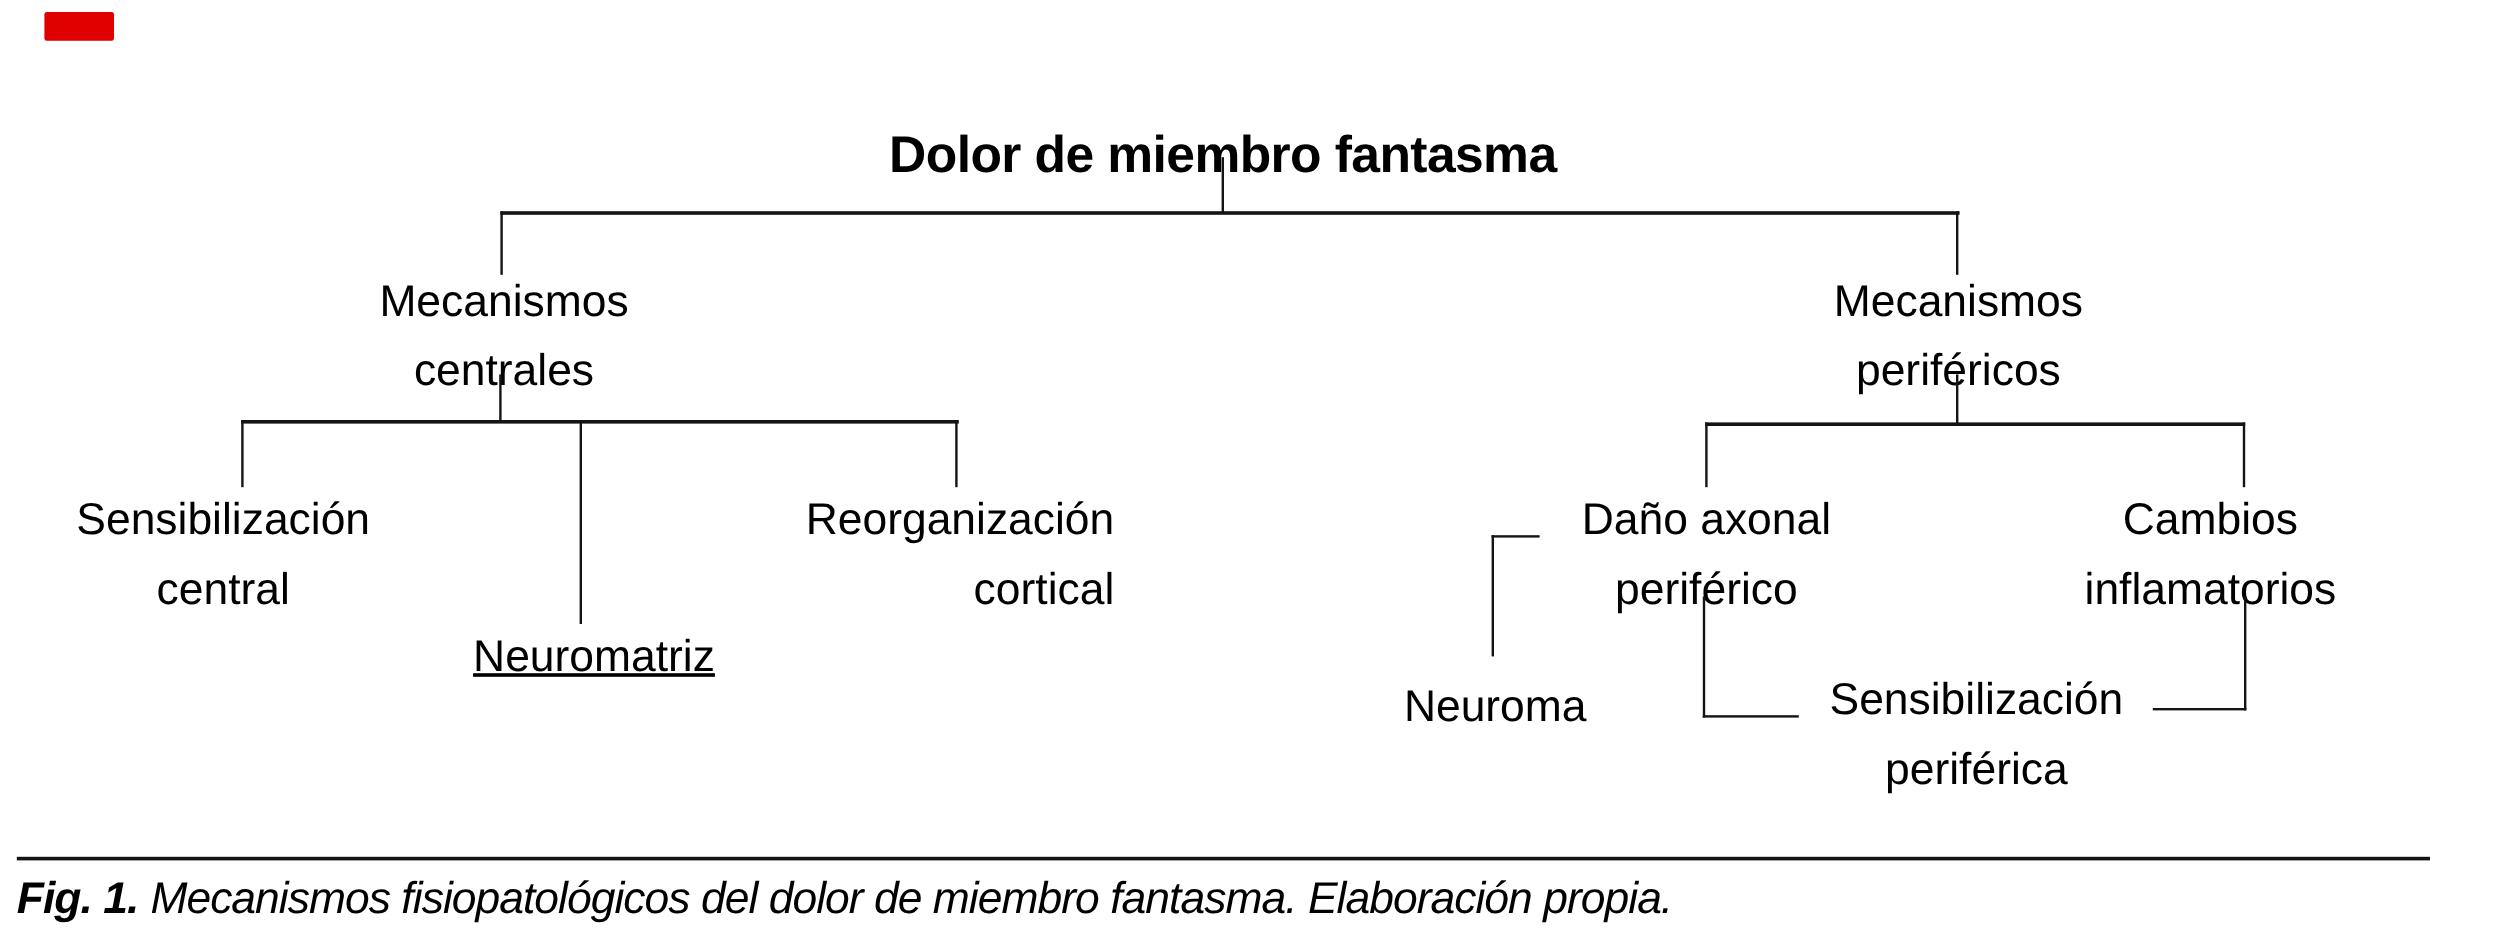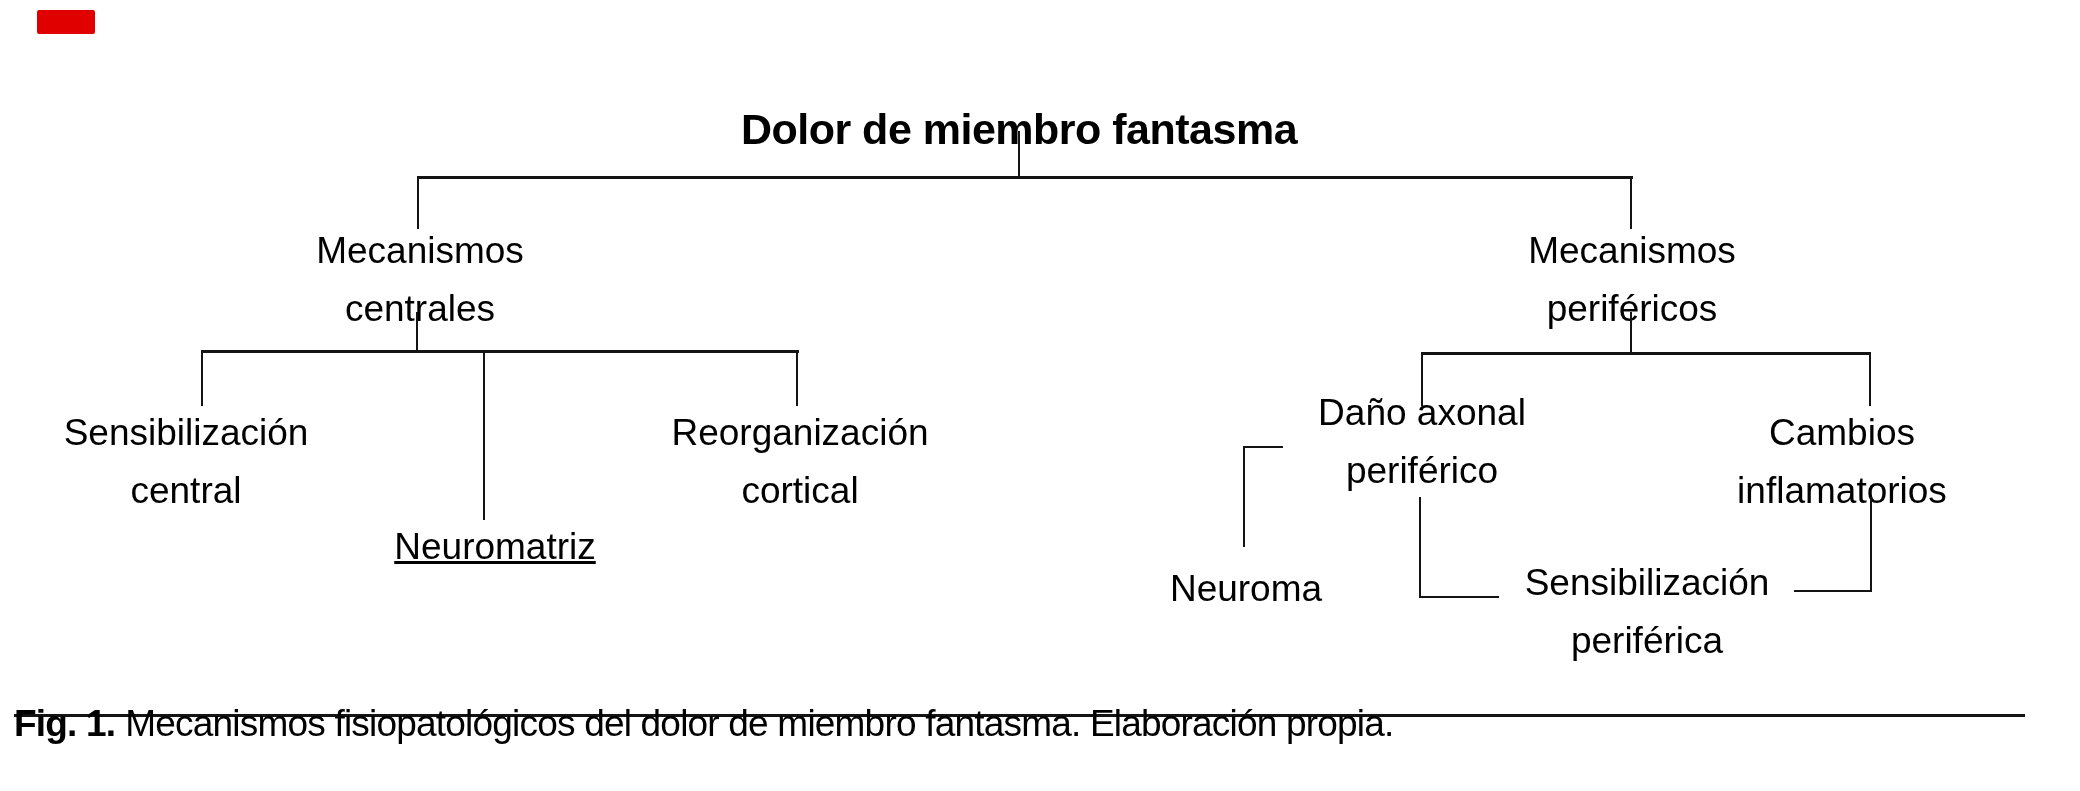--- a/index.html
+++ b/index.html
@@ -40,25 +40,26 @@
     border-radius: 2px;
   }
   .caption-rule {
     position: absolute;
     left: 14px; top: 714px;
     width: 2011px; height: 3px;
     background: var(--line, #111);
   }
   .caption {
     position: absolute;
-    left: 14px; top: 702px;
+    left: 14px; top: 727px;
     font-size: 37px;
     line-height: 44px;
     letter-spacing: -0.8px;
     white-space: nowrap;
+    font-style: italic;
   }
   .caption .fig-label {
     font-weight: bold;
     margin-right: 10px;
   }
 </style>
 </head>
 <body>
 
 <div class="stage">
@@ -71,24 +72,24 @@
 centrales</div>
 
   <div class="node" style="left:1632px; top:222px;">Mecanismos
 periféricos</div>
 
   <div class="node" style="left:186px; top:404px;">Sensibilización
 central</div>
 
   <div class="node" style="left:495px; top:518px;text-decoration:underline;">Neuromatriz</div>
 
-  <div class="node" style="left:800px; top:404px;">Reorganización
+  <div class="node" style="left:800px; top:404px;text-align:right;">Reorganización
 cortical</div>
 
-  <div class="node" style="left:1422px; top:384px;text-align:center;">Daño axonal
+  <div class="node" style="left:1422px; top:404px;text-align:center;">Daño axonal
 periférico</div>
 
   <div class="node" style="left:1842px; top:404px;">Cambios
 inflamatorios</div>
 
   <div class="node" style="left:1246px; top:560px;">Neuroma</div>
 
   <div class="node" style="left:1647px; top:554px;">Sensibilización
 periférica</div>
 

